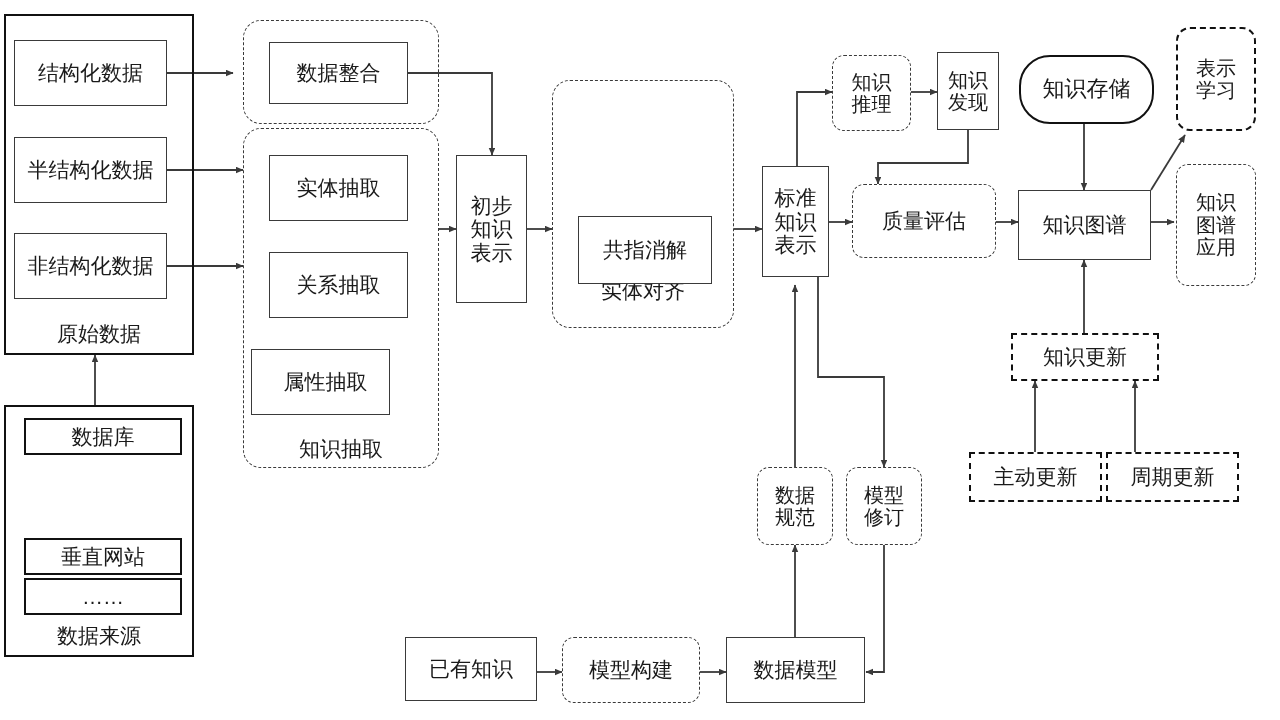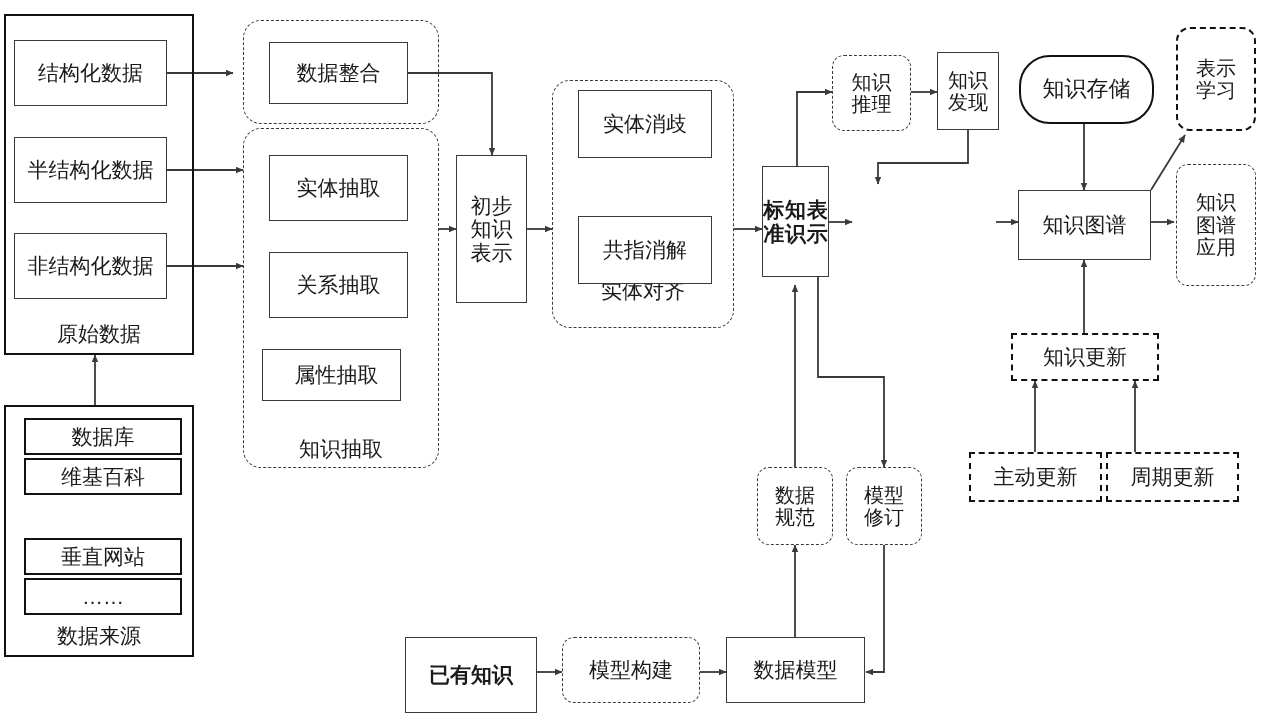--- a/index.html
+++ b/index.html
@@ -95,40 +95,38 @@
   <div class="grp-label f21 nowrap" style="left:243px;top:435px;width:196px;">知识抽取</div>
 
   <div class="grp" style="left:552px;top:80px;width:182px;height:248px;"></div>
   <div class="grp-label f21 nowrap" style="left:552px;top:277px;width:182px;font-family:Liberation Mono, monospace;">实体对齐</div>
 
   <div class="node solid f21" style="left:14px;top:137px;width:153px;height:66px;">半结构化数据</div>
   <div class="node solid f21" style="left:14px;top:40px;width:153px;height:66px;">结构化数据</div>
   <div class="node solid f21" style="left:14px;top:233px;width:153px;height:66px;">非结构化数据</div>
 
   <div class="node solid-thick f21" style="left:24px;top:418px;width:158px;height:37px;">数据库</div>
-  <div class="node solid-thick f21" style="left:24px;top:458px;width:158px;height:37px;">维基百科</div>
   <div class="node solid-thick f21" style="left:24px;top:538px;width:158px;height:37px;">垂直网站</div>
   <div class="node solid-thick f21" style="left:24px;top:578px;width:158px;height:37px;">……</div>
 
   <div class="node solid f21" style="left:269px;top:42px;width:139px;height:62px;">数据整合</div>
 
   <div class="node solid f21" style="left:269px;top:155px;width:139px;height:66px;">实体抽取</div>
   <div class="node solid f21" style="left:269px;top:252px;width:139px;height:66px;">关系抽取</div>
-  <div class="node solid f21" style="left:262px;top:349px;width:139px;height:52px;padding-left:10px;">属性抽取</div>
+  <div class="node solid f21" style="left:251px;top:349px;width:139px;height:66px;padding-left:10px;">属性抽取</div>
 
   <div class="node solid f21" style="left:456px;top:155px;width:71px;height:148px;flex-direction:column;">
     <span>初步</span>
     <span>知识</span>
     <span>表示</span>
   </div>
 
-  <div class="node solid f21" style="left:578px;top:90px;width:134px;height:68px;">实体消歧</div>
   <div class="node solid f21" style="left:578px;top:196px;width:134px;height:68px;margin-top:20px;">共指消解</div>
 
-  <div class="node solid f21" style="left:762px;top:166px;width:67px;height:111px;flex-direction:row;font-weight:bold;">
+  <div class="node solid f21" style="left:762px;top:166px;width:67px;height:111px;flex-direction:column;">
     <span>标准</span>
     <span>知识</span>
     <span>表示</span>
   </div>
 
   <div class="node dash f20" style="left:832px;top:55px;width:79px;height:76px;flex-direction:column;">
     <span>知识</span>
     <span>推理</span>
   </div>
   <div class="node solid f20" style="left:937px;top:52px;width:62px;height:78px;flex-direction:column;">
@@ -136,20 +134,21 @@
     <span>发现</span>
   </div>
 
   <div class="node solid-thick f22" style="left:1019px;top:55px;width:135px;height:69px;">知识存储</div>
 
   <div class="node dash-round-hv f20" style="left:1176px;top:27px;width:80px;height:104px;flex-direction:column;">
     <span>表示</span>
     <span>学习</span>
   </div>
 
+  <div class="node dash f21" style="left:852px;top:184px;width:144px;height:74px;">质量评估</div>
 
   <div class="node solid f21" style="left:1018px;top:190px;width:133px;height:70px;">知识图谱</div>
 
   <div class="node dash f20" style="left:1176px;top:164px;width:80px;height:122px;flex-direction:column;">
     <span>知识</span>
     <span>图谱</span>
     <span>应用</span>
   </div>
 
   <div class="node dash-sq f21" style="left:1011px;top:333px;width:148px;height:48px;">知识更新</div>
@@ -158,17 +157,17 @@
 
   <div class="node dash f20" style="left:757px;top:467px;width:76px;height:78px;flex-direction:column;">
     <span>数据</span>
     <span>规范</span>
   </div>
   <div class="node dash f20" style="left:846px;top:467px;width:76px;height:78px;flex-direction:column;">
     <span>模型</span>
     <span>修订</span>
   </div>
 
-  <div class="node solid f21" style="left:405px;top:637px;width:132px;height:76px;font-weight:bold;">已有知识</div>
+  <div class="node solid f21" style="left:405px;top:637px;width:132px;height:64px;">已有知识</div>
   <div class="node dash f21" style="left:562px;top:637px;width:138px;height:66px;">模型构建</div>
   <div class="node solid f21" style="left:726px;top:637px;width:139px;height:66px;">数据模型</div>
 
 </div>
 
 </body></html>

